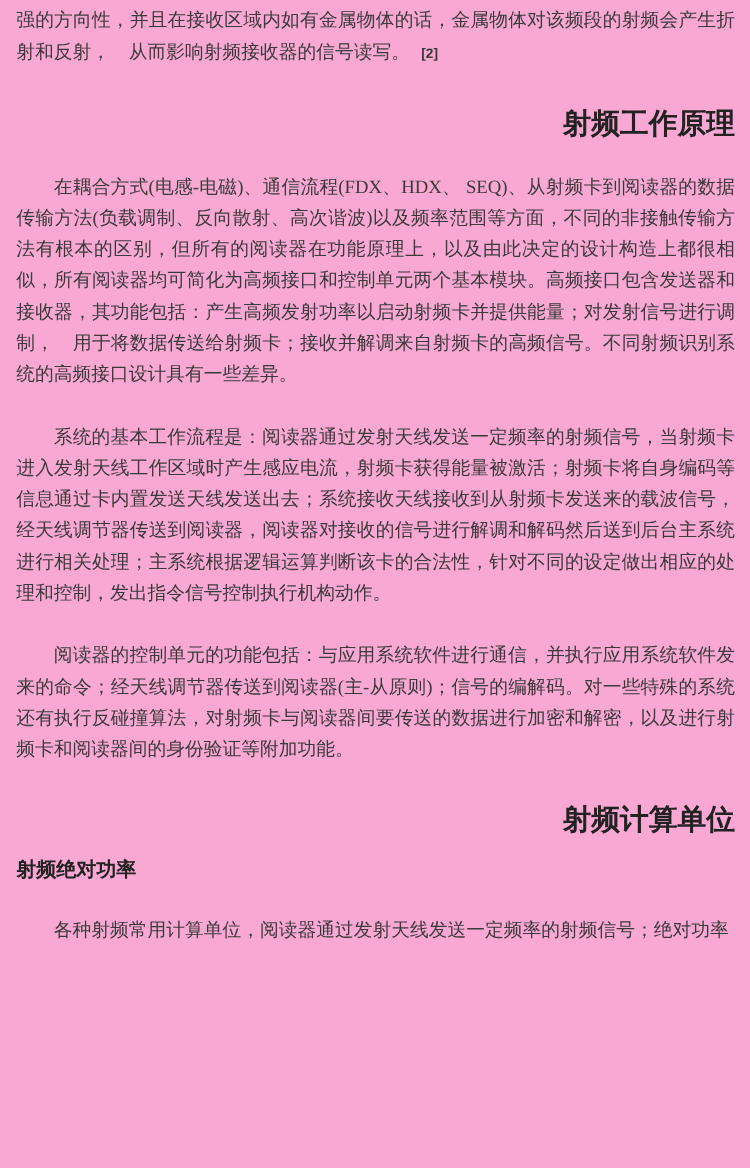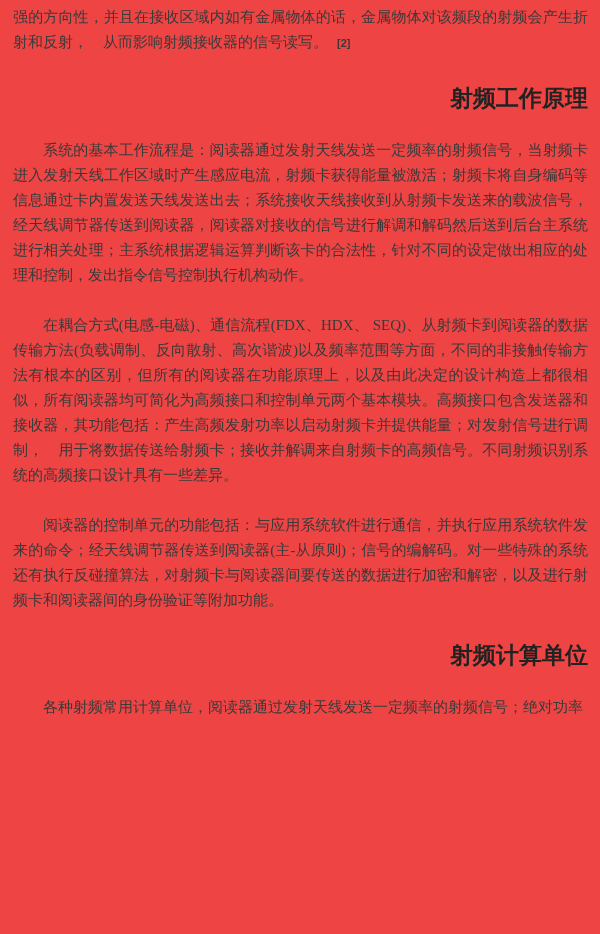--- a/index.html
+++ b/index.html
@@ -12,21 +12,21 @@
     height: 934px;
     overflow: hidden;
     font-family: "Liberation Serif", "DejaVu Serif", serif;
     color: #3a3a3a;
   }
   .page {
     box-sizing: border-box;
     width: 600px;
     height: 934px;
     padding: 5px 12px 0 13px;
-    background: #ef4444;
+    background: #f9a8d4;
   }
   .body-text {
     font-size: 15px;
     line-height: 25px;
     text-align: justify;
     margin: 0;
   }
   p.para {
     margin: 25px 0 0 0;
     text-indent: 2em;
@@ -71,26 +71,27 @@
 </head>
 <body>
 
 <div class="page">
   <article>
 
     <p class="body-text continuation"><span>强的方向性，并且在接收区域内如有金属物体的话，金属物体对该频段的射频会产生折射和反射，　从而影响射频接收器的信号读写。</span><a href="#" class="cite-ref">[2]</a></p>
 
     <h2 class="section-heading">射频工作原理</h2>
 
+    <p class="body-text para">在耦合方式(电感-电磁)、通信流程(FDX、HDX、 SEQ)、从射频卡到阅读器的数据传输方法(负载调制、反向散射、高次谐波)以及频率范围等方面，不同的非接触传输方法有根本的区别，但所有的阅读器在功能原理上，以及由此决定的设计构造上都很相似，所有阅读器均可简化为高频接口和控制单元两个基本模块。高频接口包含发送器和接收器，其功能包括：产生高频发射功率以启动射频卡并提供能量；对发射信号进行调制，　用于将数据传送给射频卡；接收并解调来自射频卡的高频信号。不同射频识别系统的高频接口设计具有一些差异。</p>
+
     <p class="body-text para first-para-after-heading">系统的基本工作流程是：阅读器通过发射天线发送一定频率的射频信号，当射频卡进入发射天线工作区域时产生感应电流，射频卡获得能量被激活；射频卡将自身编码等信息通过卡内置发送天线发送出去；系统接收天线接收到从射频卡发送来的载波信号，经天线调节器传送到阅读器，阅读器对接收的信号进行解调和解码然后送到后台主系统进行相关处理；主系统根据逻辑运算判断该卡的合法性，针对不同的设定做出相应的处理和控制，发出指令信号控制执行机构动作。</p>
-
-    <p class="body-text para">在耦合方式(电感-电磁)、通信流程(FDX、HDX、 SEQ)、从射频卡到阅读器的数据传输方法(负载调制、反向散射、高次谐波)以及频率范围等方面，不同的非接触传输方法有根本的区别，但所有的阅读器在功能原理上，以及由此决定的设计构造上都很相似，所有阅读器均可简化为高频接口和控制单元两个基本模块。高频接口包含发送器和接收器，其功能包括：产生高频发射功率以启动射频卡并提供能量；对发射信号进行调制，　用于将数据传送给射频卡；接收并解调来自射频卡的高频信号。不同射频识别系统的高频接口设计具有一些差异。</p>
 
     <p class="body-text para">阅读器的控制单元的功能包括：与应用系统软件进行通信，并执行应用系统软件发来的命令；经天线调节器传送到阅读器(主-从原则)；信号的编解码。对一些特殊的系统还有执行反碰撞算法，对射频卡与阅读器间要传送的数据进行加密和解密，以及进行射频卡和阅读器间的身份验证等附加功能。</p>
 
 
     <h2 class="section-heading second">射频计算单位</h2>
 
+    <h3 class="sub-heading">射频绝对功率</h3>
 
     <p class="body-text para">各种射频常用计算单位，阅读器通过发射天线发送一定频率的射频信号；绝对功率</p>
 
   </article>
 </div>
 
 </body></html>

